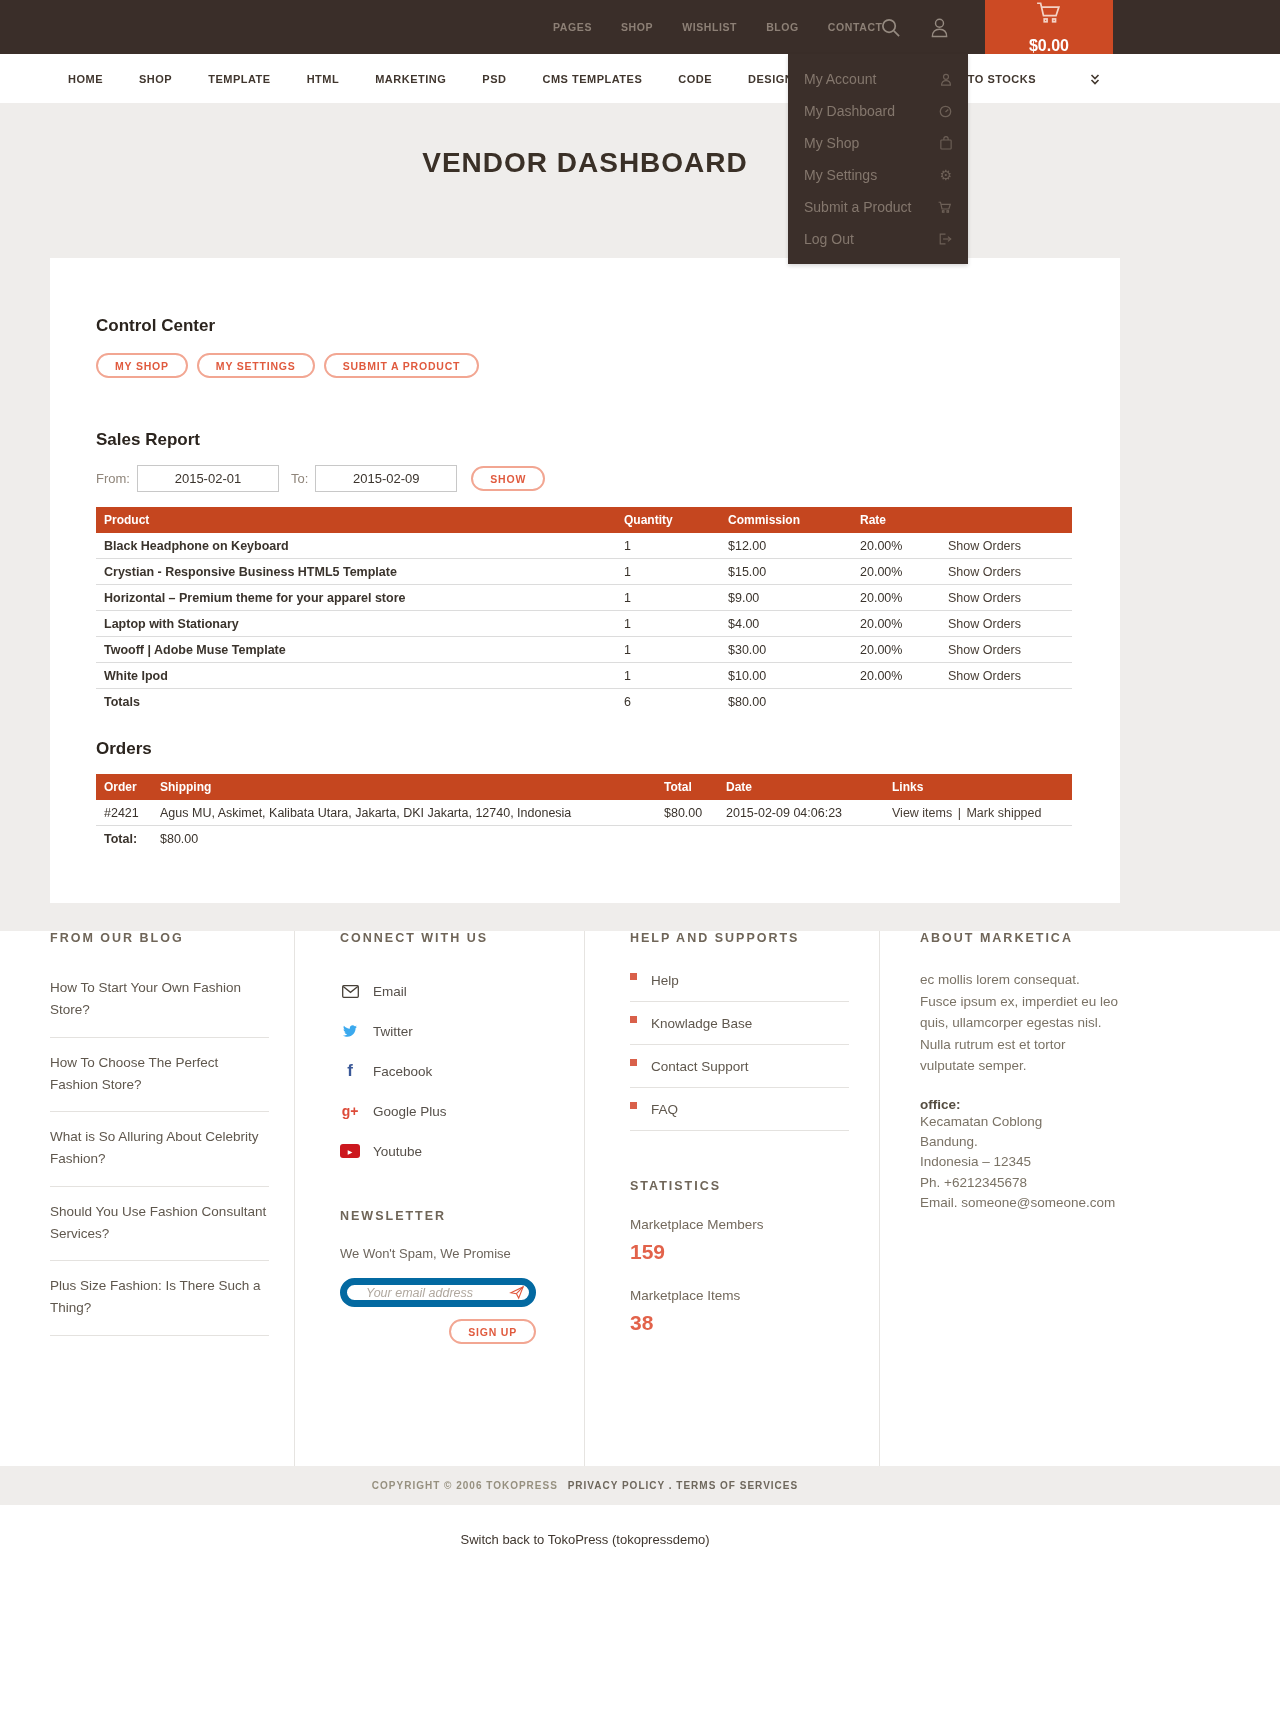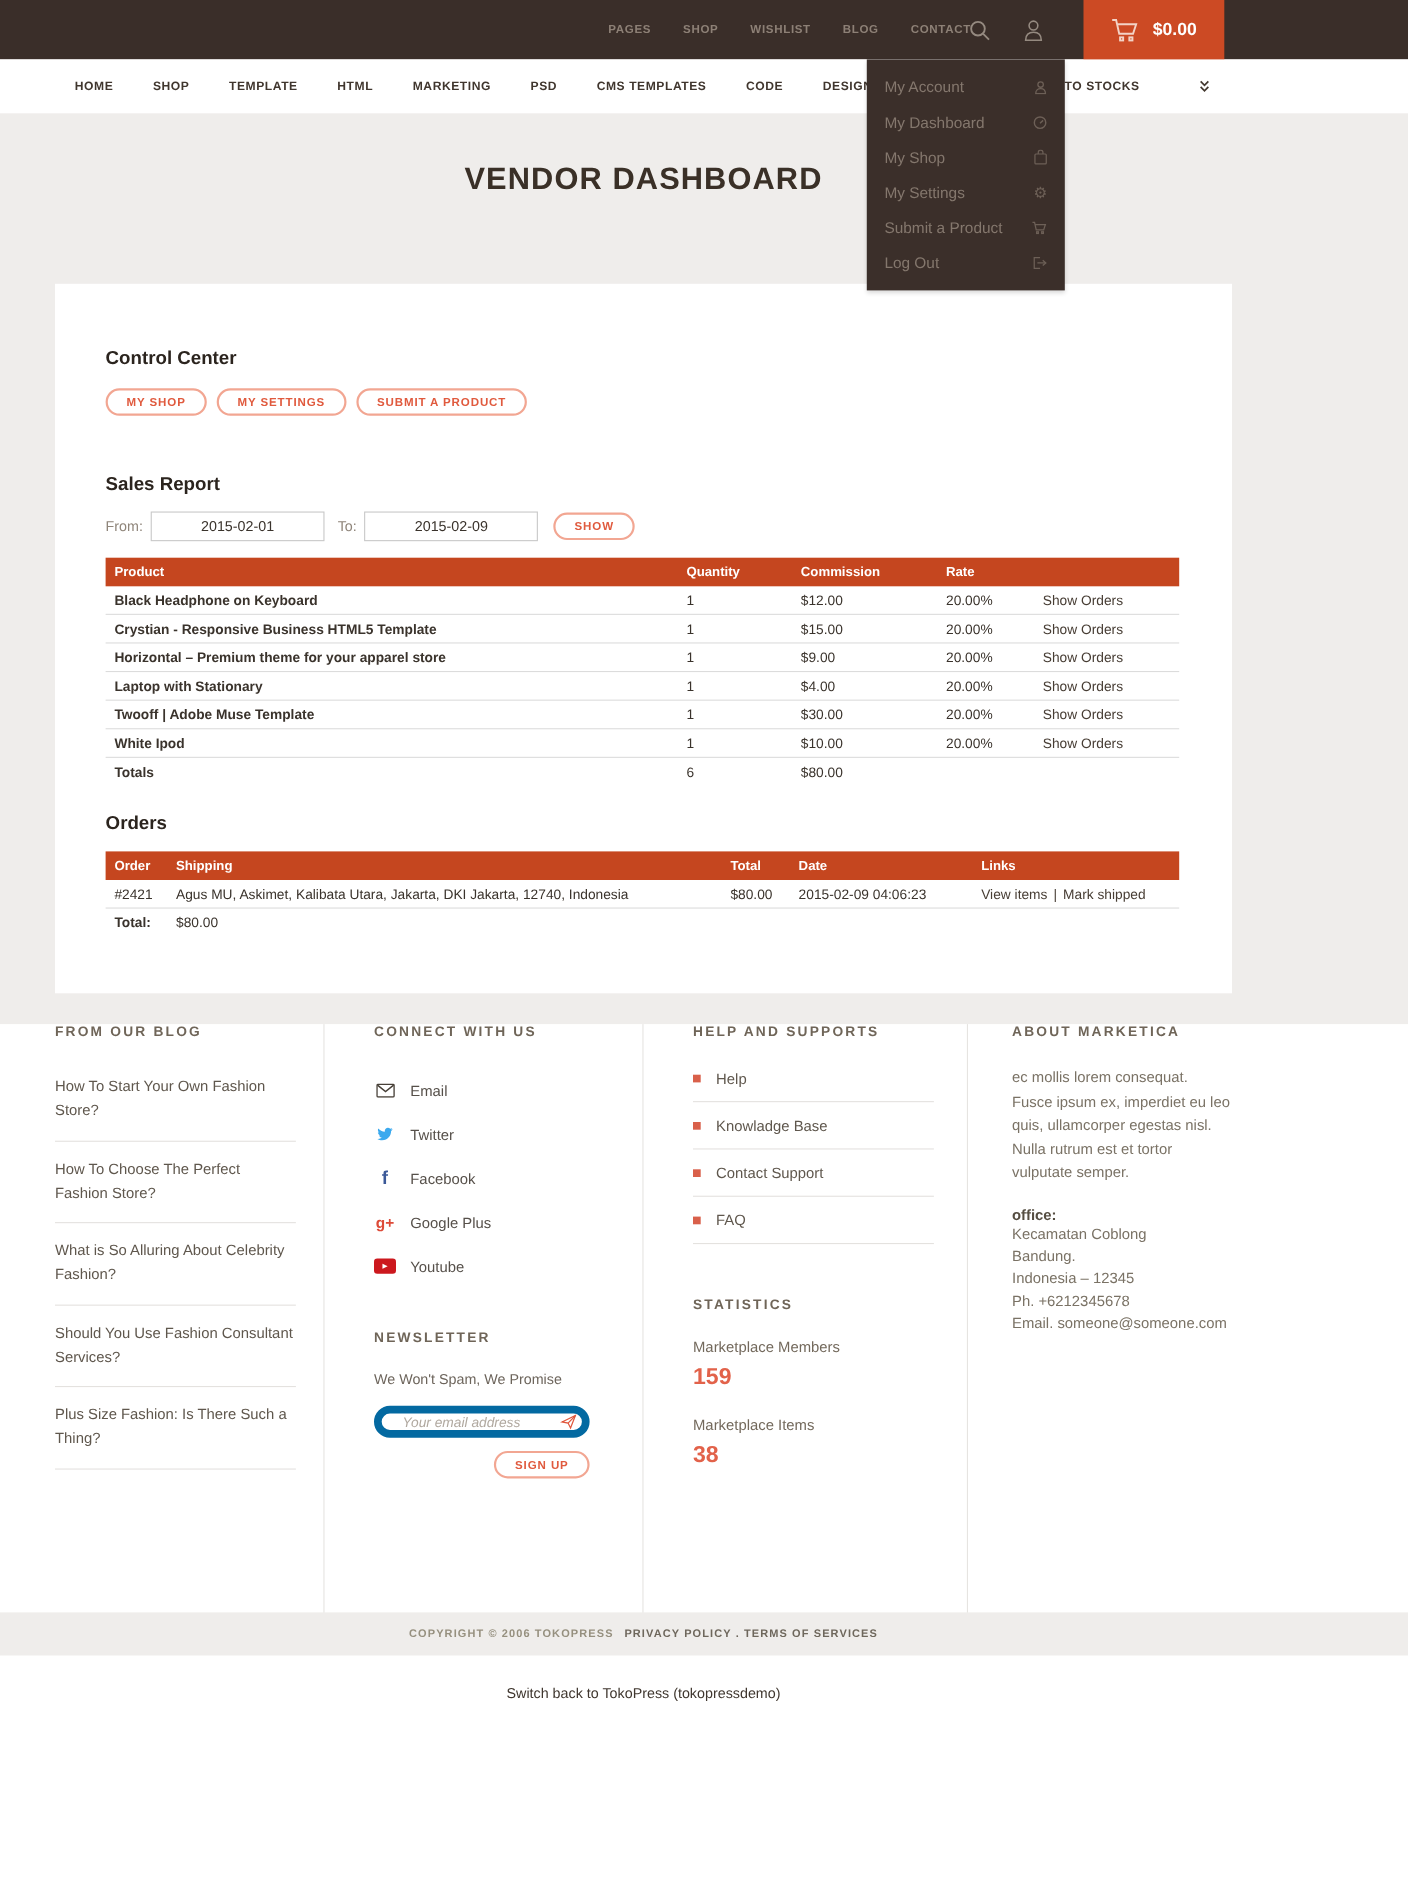--- a/index.html
+++ b/index.html
@@ -7,21 +7,21 @@
   body { font-family:"Liberation Sans", sans-serif; background:#efedeb; position:relative; }
   a { text-decoration:none; color:inherit; }
 
   
   .topbar { position:relative; height:54px; background:#3a2e29; }
   .logo-box { position:absolute; left:44px; top:0; width:188px; height:57px; background:#ffffff; display:flex; align-items:center; justify-content:center; gap:10px; z-index:5; }
   .brand-text { font-size:17px; font-weight:bold; letter-spacing:2px; color:#5c5954; }
   .topbar-menu { position:absolute; left:553px; top:0; height:54px; display:flex; align-items:center; gap:29px; }
   .topbar-menu a { font-size:10.5px; font-weight:bold; letter-spacing:.6px; color:#8d8076; }
   .top-icons { position:absolute; left:880px; top:0; height:54px; display:flex; align-items:center; gap:29px; }
-  .cart-box { position:absolute; left:985px; top:0; width:128px; height:56px; background:#cc4a24; display:flex; align-items:center; justify-content:center; gap:12px; }
+  .cart-box { position:absolute; left:985px; top:0; width:128px; height:56px; background:#cc4a24; display:flex; align-items:center; justify-content:center; gap:12px;flex-direction:column; }
   .cart-total { color:#ffffff; font-weight:bold; font-size:16px; }
 
   
   .dropdown { position:absolute; left:788px; top:54px; width:180px; background:#3b2f2a; z-index:50; padding:9px 0; box-shadow:0 2px 4px rgba(0,0,0,.15); }
   .dd-item { height:32px; display:flex; align-items:center; justify-content:space-between; padding:0 16px; }
   .dd-item .dd-label { font-size:14px; color:#84776d; }
   .dd-item .dd-ico { color:#6d6057; font-size:13px; line-height:1; display:flex; align-items:center; }
 
   
   .mainnav { position:relative; height:49px; background:#ffffff; display:flex; align-items:center; }
@@ -37,21 +37,21 @@
   .breadcrumb .sep { margin:0 4px; }
 
   
   .card { width:1070px; margin-left:50px; height:645px; background:#ffffff; padding:58px 48px 0 46px; }
   .sec-h { font-size:17px; font-weight:bold; color:#2b241e; }
   .pill-row { display:flex; gap:9px; margin-top:17px; }
   .pill { display:inline-block; border:2px solid #f2a692; border-radius:13px; padding:5px 17px 4px; font-size:10.5px; font-weight:bold; letter-spacing:.8px; color:#e05a3e; background:#fff; cursor:pointer; }
   .sales-h { margin-top:52px; }
   .form-row { display:flex; align-items:center; margin-top:15px; }
   .form-row label { font-size:13px; color:#8f857a; }
-  .date-input { width:158px; height:27px; border:1px solid #c8c8c8; margin-left:7px; text-align:center; font-size:13px; color:#3a332c; font-family:"Liberation Sans",sans-serif; }
+  .date-input { width:142px; height:27px; border:1px solid #c8c8c8; margin-left:7px; text-align:center; font-size:13px; color:#3a332c; font-family:"Liberation Sans",sans-serif; }
   .to-label { margin-left:12px; }
   .show-btn { margin-left:14px; }
 
   
   .tbl { margin-top:15px; width:976px; }
   .t-head { display:flex; background:#c5461f; height:26px; align-items:center; }
   .t-head > div { font-size:12px; font-weight:bold; color:#ffffff; padding-left:8px; }
   .t-row { display:flex; align-items:center; height:26px; border-bottom:1px solid #dcdcdc; }
   .t-row > div { font-size:12.5px; padding-left:8px; color:#3a332c; }
   .c1 { width:520px; } .c2 { width:104px; } .c3 { width:132px; } .c4 { width:88px; } .c5 { width:132px; }
@@ -84,21 +84,21 @@
   .gp { font-weight:bold; font-size:14px; color:#dd4b39; }
   .yt-badge { background:#cc181e; color:#fff; width:20px; height:14px; border-radius:3px; display:flex; align-items:center; justify-content:center; font-size:6px; }
   .news-h { margin-top:38px; }
   .news-tag { margin-top:23px; font-size:13px; color:#6d655c; }
   .news-input-wrap { margin-top:17px; position:relative; width:196px; }
   .news-input { width:196px; height:29px; border:7px solid #0369a1; border-radius:15px; padding:0 34px 0 19px; font-size:12.5px; font-style:italic; color:#6d655c; font-family:"Liberation Sans",sans-serif; }
   .news-input::placeholder { color:#b0a89f; }
   .plane { position:absolute; right:11px; top:7px; }
   .signup-row { width:196px; display:flex; justify-content:flex-end; margin-top:12px; }
   .help-list { margin-top:14px; }
-  .help-item { display:flex; align-items:center; gap:14px; padding:14px 0 13px; border-bottom:1px solid #e4e2df; }
+  .help-item { display:flex; gap:14px; padding:14px 0 13px; border-bottom:1px solid #e4e2df; }
   .sq { width:7px; height:7px; background:#d9604a; flex:0 0 auto; }
   .help-item a { font-size:13.5px; color:#5f574d; }
   .stats-h { margin-top:48px; }
   .stat-lbl { margin-top:24px; font-size:13.5px; color:#73695c; }
   .stat-val { margin-top:8px; font-size:21px; font-weight:bold; color:#e2624a; }
   .about-txt { margin-top:24px; font-size:13.5px; line-height:1.6; color:#7a7265; }
   .office-lbl { margin-top:20px; font-size:13.5px; font-weight:bold; color:#554d41; }
   .addr-line { font-size:13.5px; line-height:1.5; color:#7a7265; }
 
   

